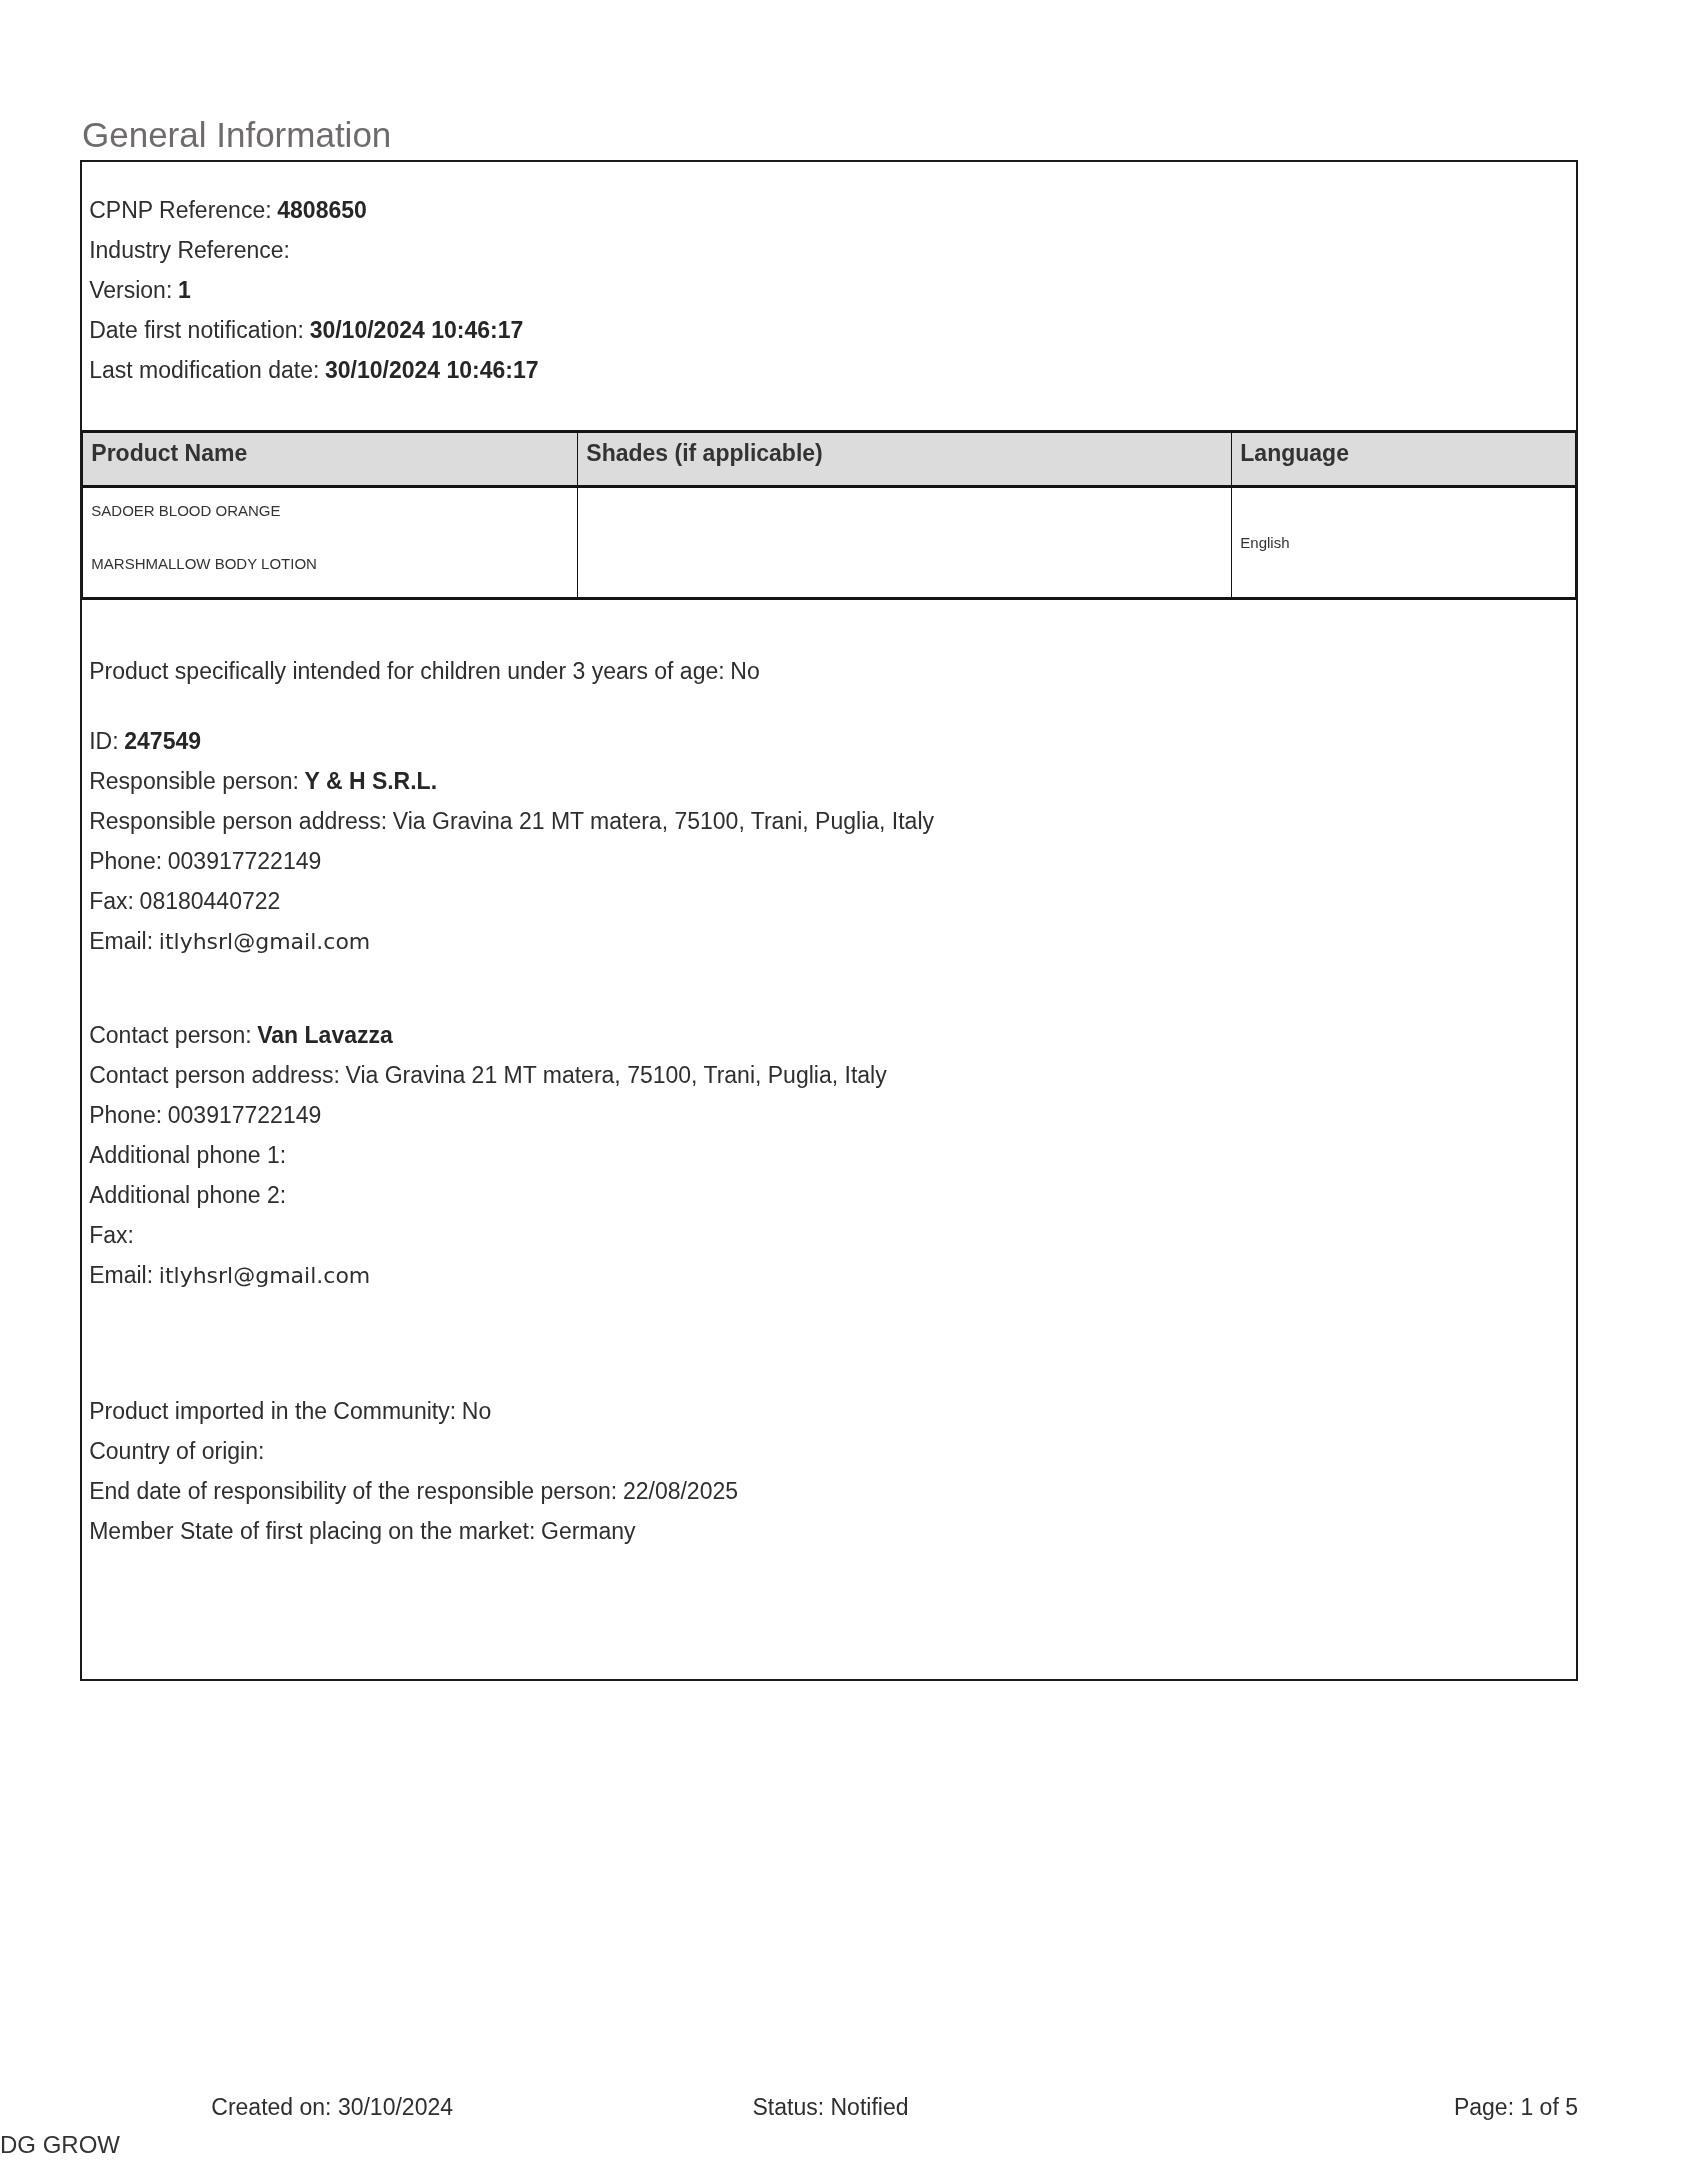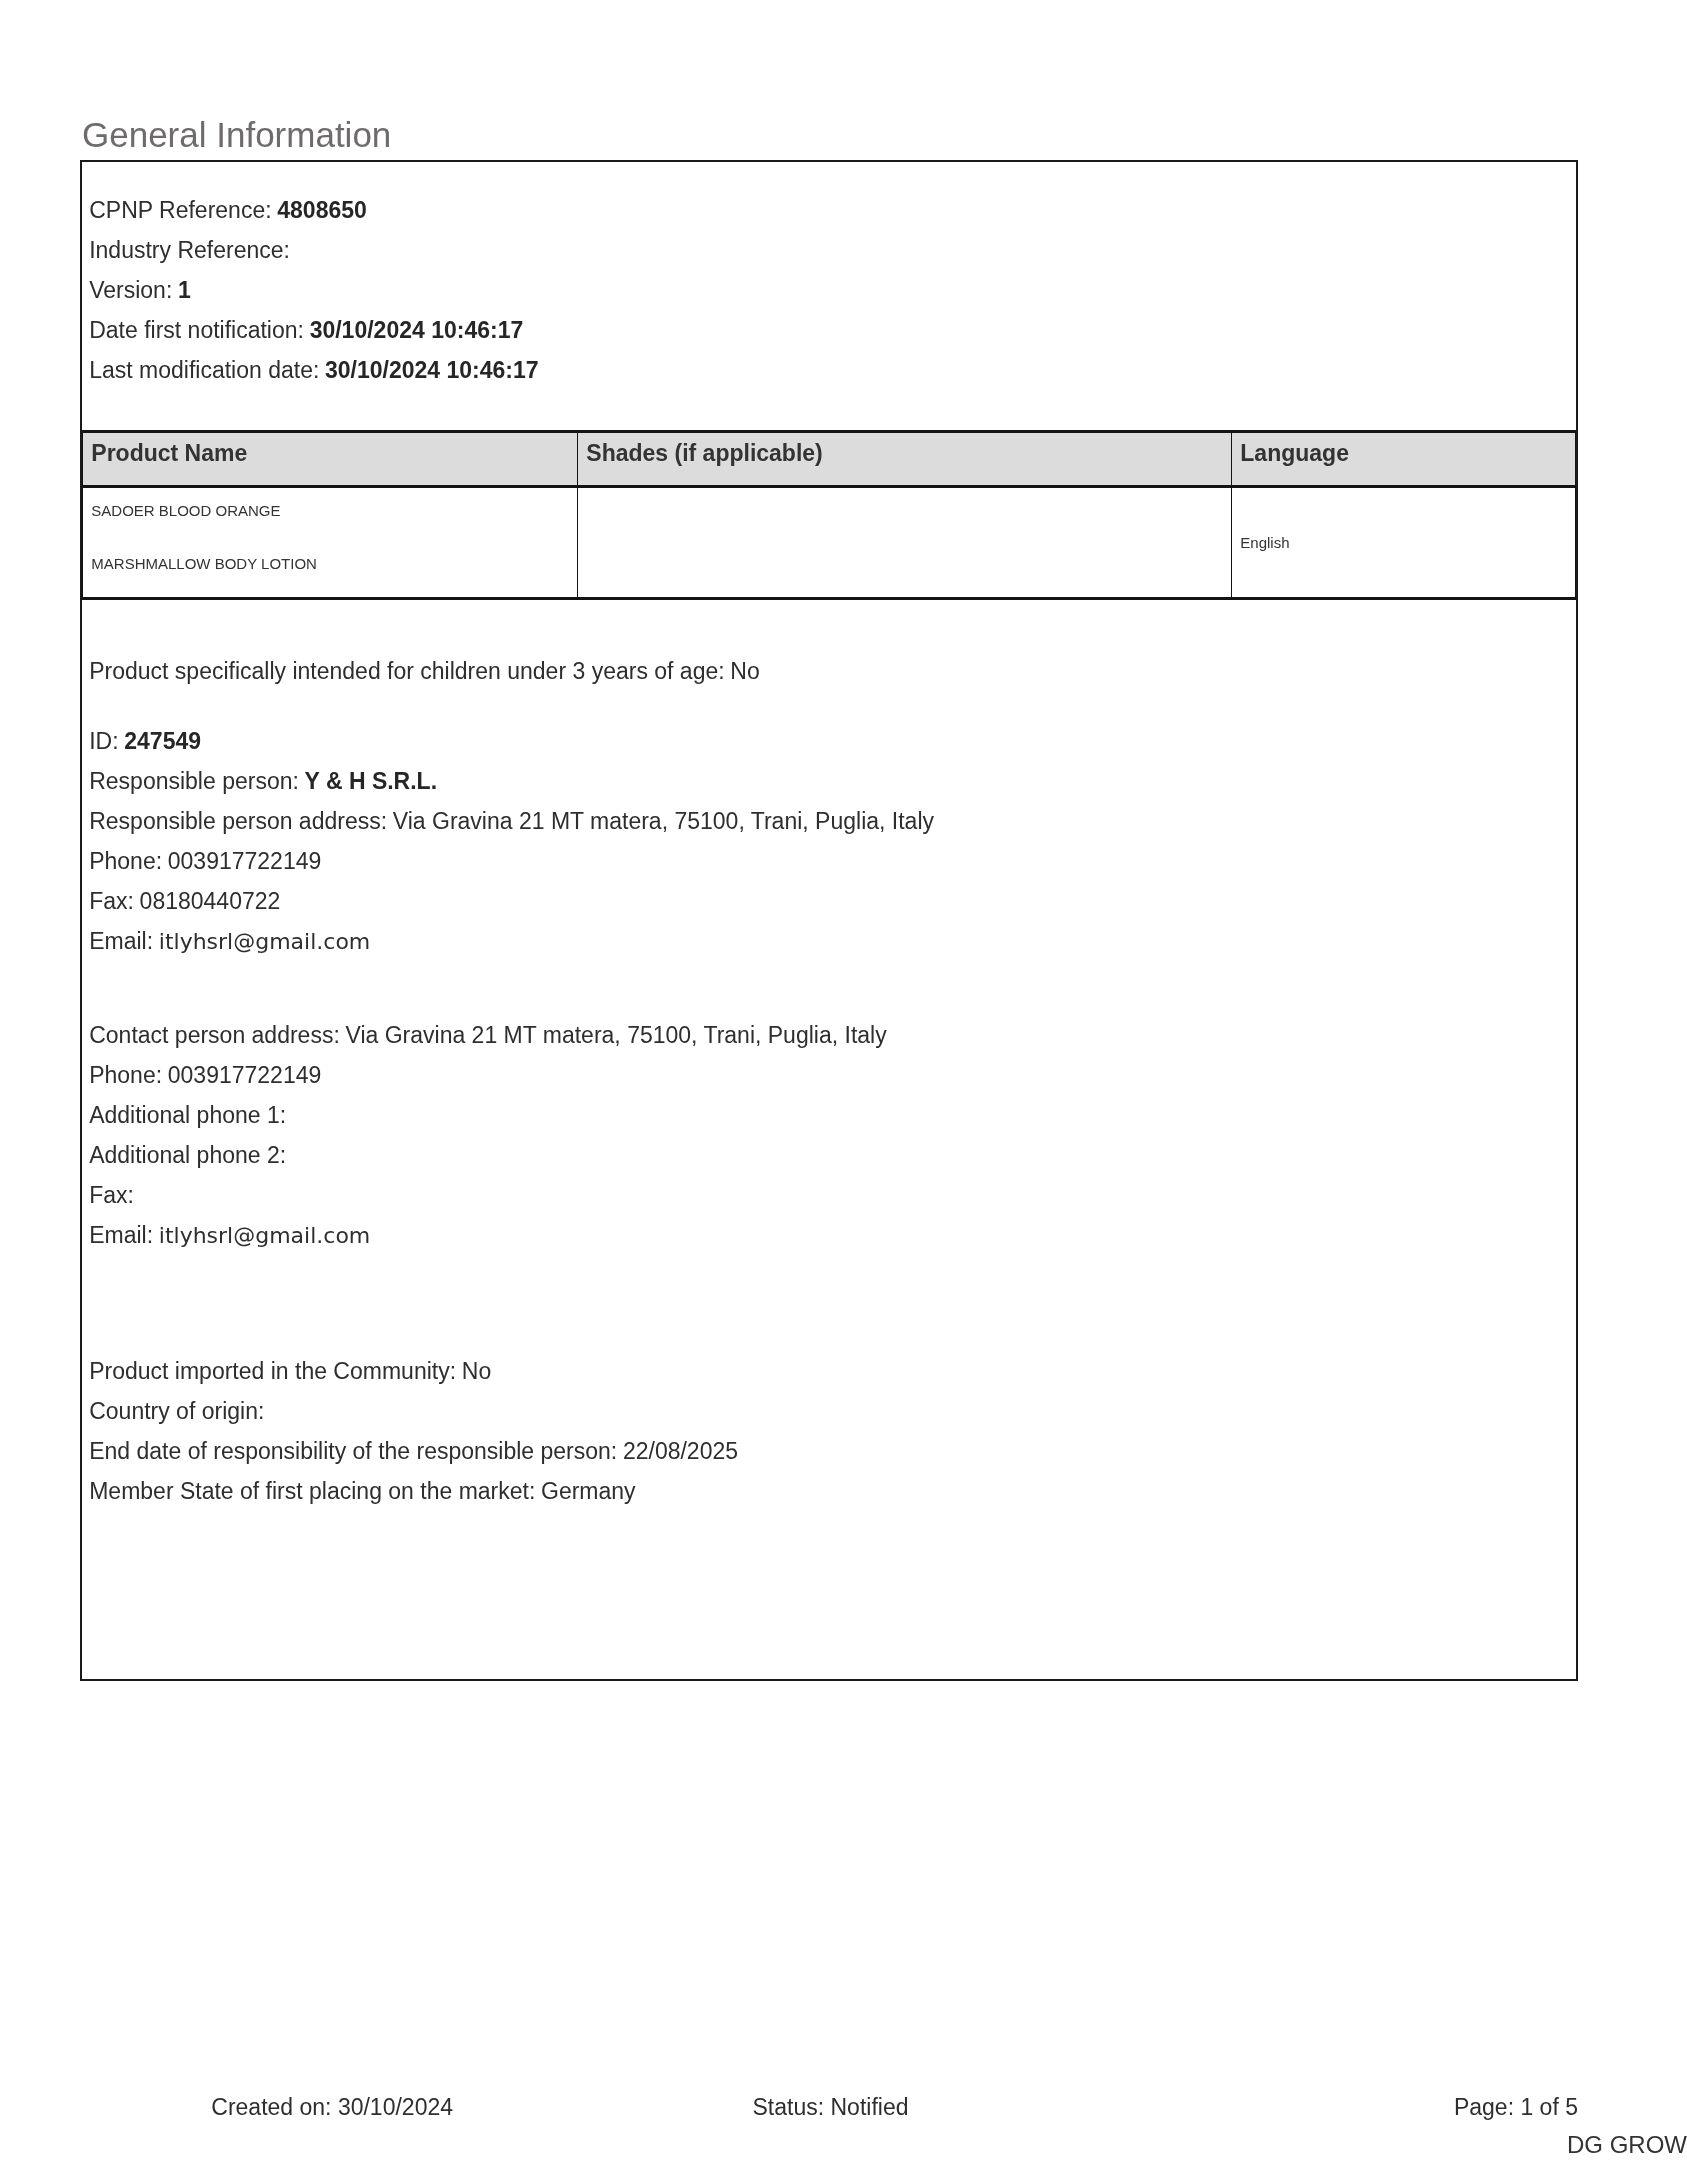--- a/index.html
+++ b/index.html
@@ -54,22 +54,22 @@
   .sec-import{margin-top:95px;}
   .footer-row{
     position:absolute;top:2087px;left:0;right:0;
     display:flex;align-items:flex-start;
     padding:0 109px 0 83px;line-height:40px;
   }
   .footer-row .fl{flex:1;text-align:center;}
   .footer-row .fc{flex:1;text-align:center;}
   .footer-row .fr{flex:1;text-align:right;}
   .footer-org{
-    position:absolute;top:2125px;left:10px;right:0;
-    text-align:right;font-size:24px;line-height:40px;color:#333333;
+    position:absolute;top:2125px;left:0;right:0;
+    text-align:left;font-size:24px;line-height:40px;color:#333333;
   }
 </style>
 </head>
 <body>
 
 <div class="page-title">General Information</div>
 
 <div class="gi-box">
 
   <div class="sec-meta">
@@ -110,20 +110,21 @@
   <div class="sec-responsible">
     <div class="line"><span>ID:</span><span class="val b">247549</span></div>
     <div class="line"><span>Responsible person:</span><span class="val b">Y &amp; H S.R.L.</span></div>
     <div class="line"><span>Responsible person address:</span><span class="val">Via Gravina 21 MT matera, 75100, Trani, Puglia, Italy</span></div>
     <div class="line"><span>Phone:</span><span class="val">003917722149</span></div>
     <div class="line"><span>Fax:</span><span class="val">08180440722</span></div>
     <div class="line"><span>Email:</span><span class="val email">itlyhsrl@gmail.com</span></div>
   </div>
 
   <div class="sec-contact">
+    <div class="line"><span>Contact person:</span><span class="val b">Van Lavazza</span></div>
     <div class="line"><span>Contact person address:</span><span class="val">Via Gravina 21 MT matera, 75100, Trani, Puglia, Italy</span></div>
     <div class="line"><span>Phone:</span><span class="val">003917722149</span></div>
     <div class="line"><span>Additional phone 1:</span><span class="val"></span></div>
     <div class="line"><span>Additional phone 2:</span><span class="val"></span></div>
     <div class="line"><span>Fax:</span><span class="val"></span></div>
     <div class="line"><span>Email:</span><span class="val email">itlyhsrl@gmail.com</span></div>
   </div>
 
   <div class="sec-import">
     <div class="line"><span>Product imported in the Community:</span><span class="val">No</span></div>

